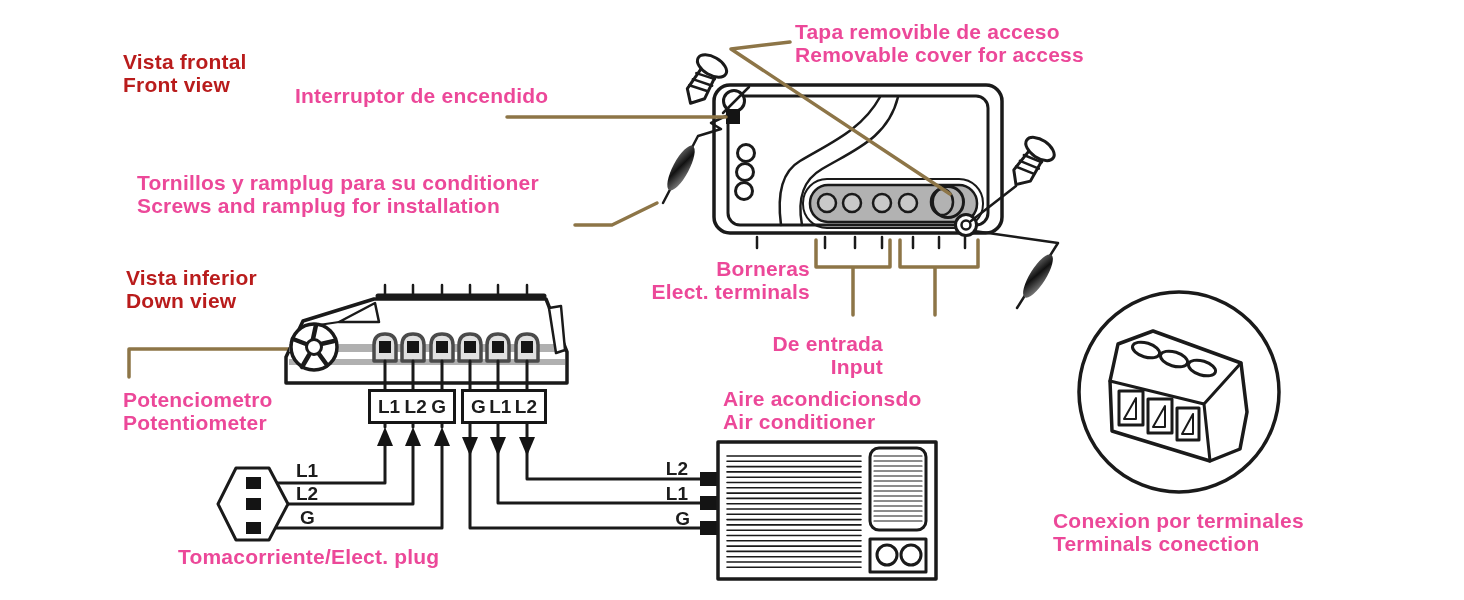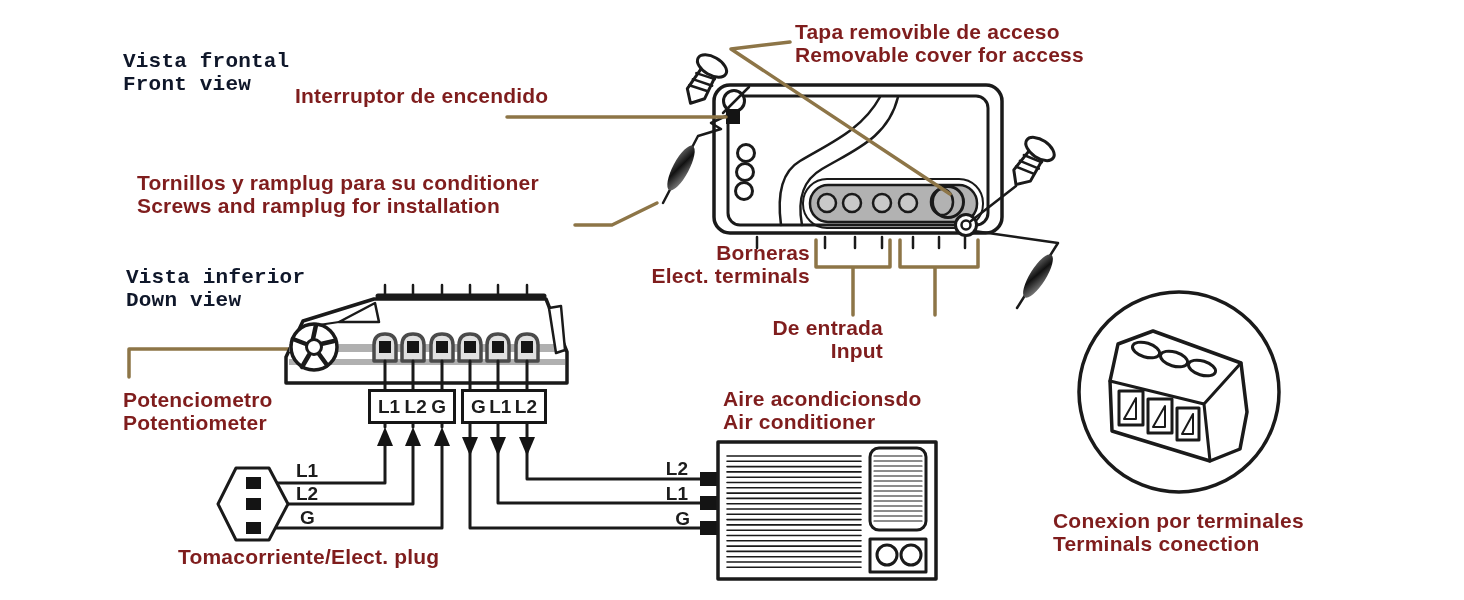--- a/index.html
+++ b/index.html
@@ -3,24 +3,24 @@
 <meta charset="utf-8">
 <style>
   html,body{margin:0;padding:0;background:#fff;}
   .stage{
     position:relative;width:1464px;height:600px;background:#ffffff;overflow:hidden;
     font-family:"Liberation Sans", sans-serif;
   }
   .stage svg{position:absolute;left:0;top:0;}
   .label{
     position:absolute;font-weight:700;font-size:21px;line-height:23px;
-    color:#7f1d1d;white-space:nowrap;letter-spacing:.2px;
-  }
-  .brown{color:#0f172a;font-family:Liberation Mono, monospace;}
-  .right{text-align:right;}
+    color:#ec4899;white-space:nowrap;letter-spacing:.2px;
+  }
+  .brown{color:#b91c1c;}
+  .right{text-align:right;margin-top:16px;}
   .tbox{
     position:absolute;height:35px;border:3px solid #161616;background:#fff;
     box-sizing:border-box;display:flex;align-items:center;justify-content:space-between;
     padding:0 7px;font-weight:700;font-size:19px;color:#1c1c1c;
   }
   .pin{
     position:absolute;font-weight:700;font-size:19px;line-height:19px;color:#1c1c1c;white-space:nowrap;
   }
   .pin.r{width:32px;text-align:right;}
 </style>

